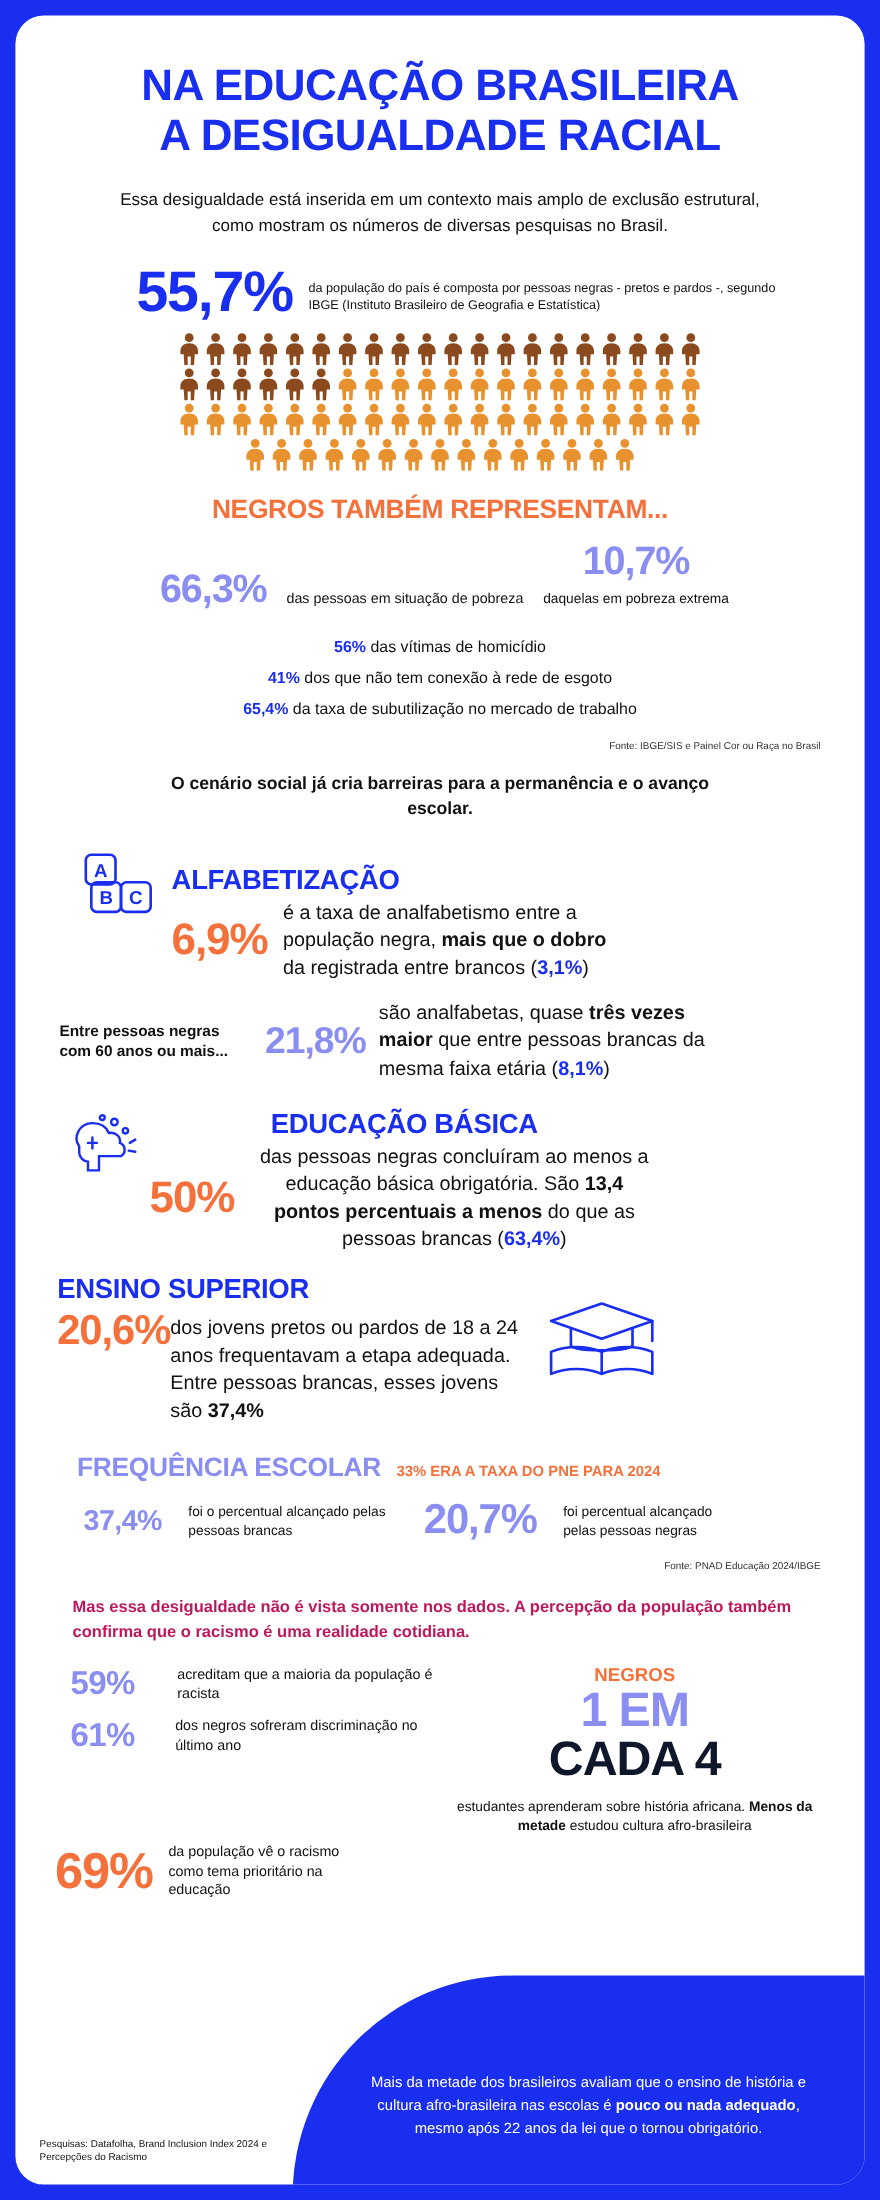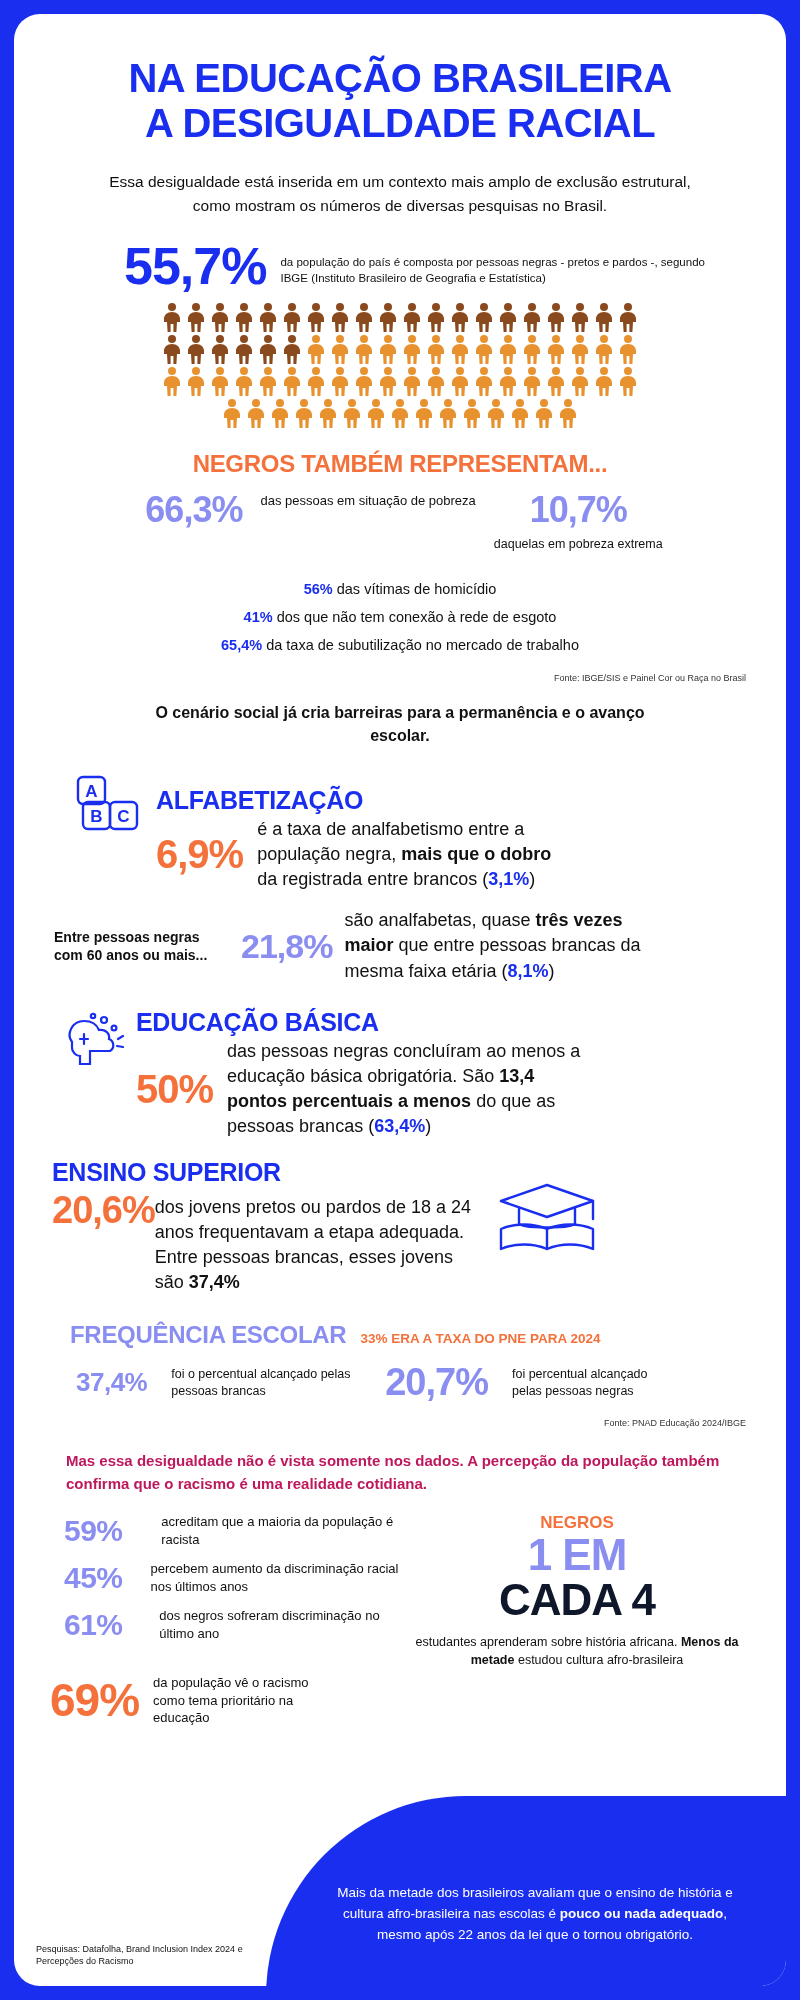--- a/index.html
+++ b/index.html
@@ -83,21 +83,21 @@
     text-align: center;
     color: #f4713b;
     font-weight: bold;
     font-size: 24px;
     letter-spacing: -0.3px;
     padding-top: 22px;
   }
   .two-stats {
     display: flex;
     justify-content: center;
-    align-items: flex-start;
+    align-items: flex-end;
     gap: 18px;
     padding: 14px 70px 0 78px;
   }
   .pv {
     color: #8a8ef0;
     font-weight: bold;
     font-size: 36px;
     line-height: 1;
     letter-spacing: -1px;
   }
@@ -651,21 +651,21 @@
           <g fill="none" stroke="#1a2ef0" stroke-width="2.2" stroke-linecap="round">
             <path d="M12 30 C6 22, 12 9, 24 9 C32 9, 37 13, 39 18 C45 17, 50 21, 49 27 C54 29, 55 36, 50 39 L30 39 L30 52 L20 52 L20 44 C16 44, 12 40, 12 36 Z"></path>
             <path d="M24 22 L24 32 M20 27 L28 27"></path>
             <circle cx="44" cy="8" r="3"></circle>
               <circle cx="54" cy="16" r="2.4"></circle>
               <circle cx="33" cy="4" r="2.2"></circle>
             <path d="M58 27 l5 -3 M57 34 l6 1"></path>
           </g>
         </svg>
       </div>
-      <div style="padding-top:2px;">
+      <div style="padding-top:2px;text-align:center;">
         <div class="sec-head-blue">EDUCAÇÃO BÁSICA</div>
         <div style="display:flex; align-items:center; gap:14px; margin-top:2px;">
           <div class="orange-big">50%</div>
           <div class="small-txt" style="width:372px;">
             <span>das pessoas negras concluíram ao menos a educação básica obrigatória. São </span><b>13,4 pontos percentuais a menos</b><span> do que as pessoas brancas (</span><span class="blue-b">63,4%</span><span>)</span>
           </div>
         </div>
       </div>
     </div>
 
@@ -704,24 +704,20 @@
 
     <div class="perc-lead">Mas essa desigualdade não é vista somente nos dados. A percepção da população também confirma que o racismo é uma realidade cotidiana.</div>
 
     <div class="perc-cols">
       <div class="perc-left">
         <div class="perc-item">
           <div class="perc-num">59%</div>
           <div class="perc-txt">acreditam que a maioria da população é racista</div>
         </div>
         <div class="perc-item">
-          <div class="perc-num">45%</div>
-          <div class="perc-txt">percebem aumento da discriminação racial nos últimos anos</div>
-        </div>
-        <div class="perc-item">
           <div class="perc-num">61%</div>
           <div class="perc-txt">dos negros sofreram discriminação no último ano</div>
         </div>
       </div>
       <div class="perc-right">
         <div class="apenas">NEGROS</div>
         <div class="um-em">1 EM</div>
         <div class="cada4">CADA 4</div>
         <div class="right-desc">
           <span>estudantes aprenderam sobre história africana. </span><b>Menos da metade</b><span> estudou cultura afro-brasileira</span>

